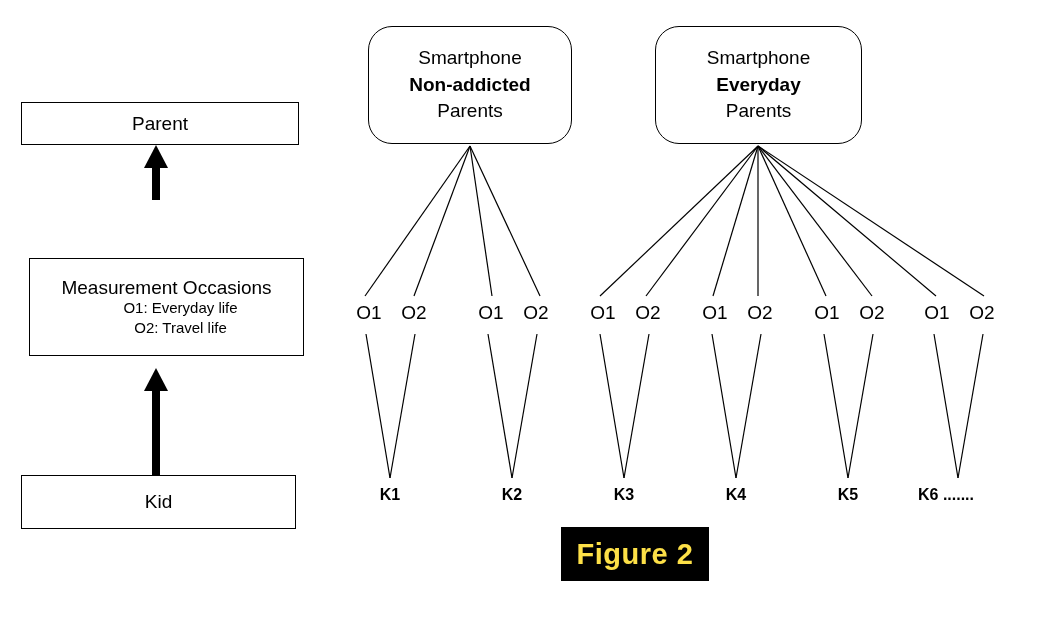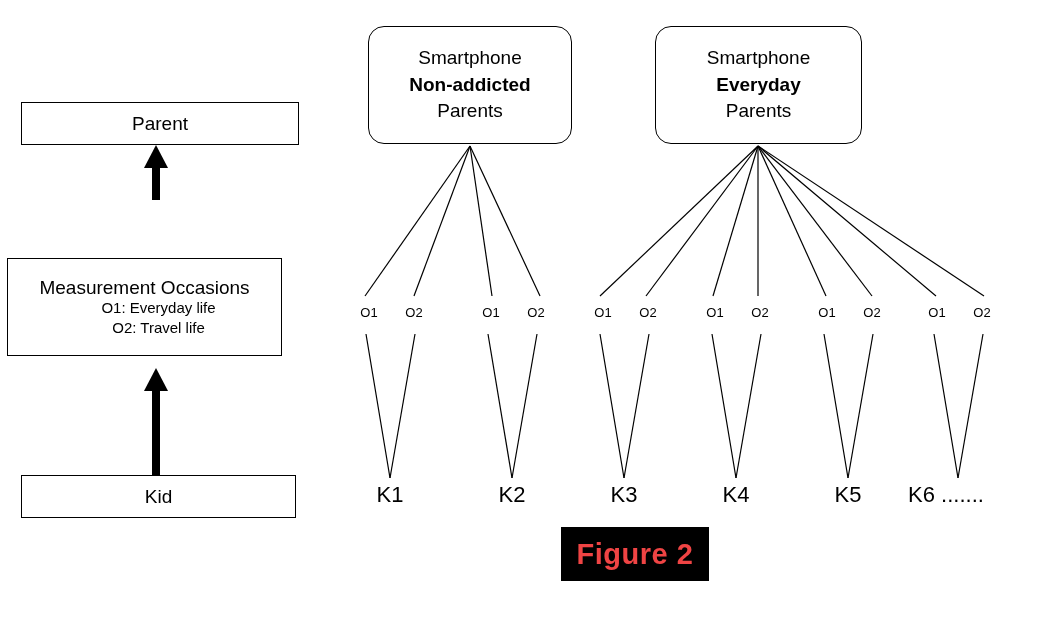--- a/index.html
+++ b/index.html
@@ -19,69 +19,70 @@
     border:1.6px solid #000;
     background:#fff;
     box-sizing:border-box;
     display:flex;
     flex-direction:column;
     align-items:center;
     justify-content:center;
     text-align:center;
   }
   #box-parent{left:21px;top:102px;width:278px;height:43px;}
-  #box-measure{left:7px;top:258px;width:275px;height:98px;}
-  #box-kid{left:21px;top:475px;width:275px;height:43px;text-align:right;}
+  #box-measure{left:29px;top:258px;width:275px;height:98px;}
+  #box-kid{left:21px;top:475px;width:275px;height:54px;text-align:right;}
 
   .lbox .t-main{font-size:19px;line-height:1.15;}
   .lbox .t-sub{font-size:15px;line-height:1.3;margin-left:28px;}
 
   
   .gbox{
     position:absolute;
     border:1.6px solid #000;
-    border-radius:16px;
+    border-radius:24px;
     background:#fff;
     box-sizing:border-box;
     display:flex;
     flex-direction:column;
     align-items:center;
     justify-content:center;
     text-align:center;
   }
   #box-nonaddicted{left:368px;top:26px;width:204px;height:118px;}
   #box-addicted{left:655px;top:26px;width:207px;height:118px;}
   .gbox .g-line{font-size:19px;line-height:1.42;}
   .gbox .g-line.bold{font-weight:bold;}
 
   
   .olabel{
     position:absolute;
-    font-size:13px;
+    font-size:19px;
     line-height:19px;
     text-align:left;
     transform:translate(-50%,0);
     white-space:nowrap;
   }
   .klabel{
     position:absolute;
-    font-size:22px;
+    font-size:16px;
     line-height:19px;
     text-align:right;
     transform:translate(-50%,0);
     white-space:nowrap;
+    font-weight:bold;
   }
 
   
   #fig-caption{
     position:absolute;
     left:561px;top:527px;
     width:148px;height:54px;
     background:#000;
-    color:#ef4444;
+    color:#fde047;
     font-size:29px;
     font-weight:bold;
     display:flex;
     align-items:center;
     justify-content:center;
     letter-spacing:0.5px;
   }
 
   svg.overlay{position:absolute;left:0;top:0;width:1054px;height:620px;pointer-events:none;}
 </style>

